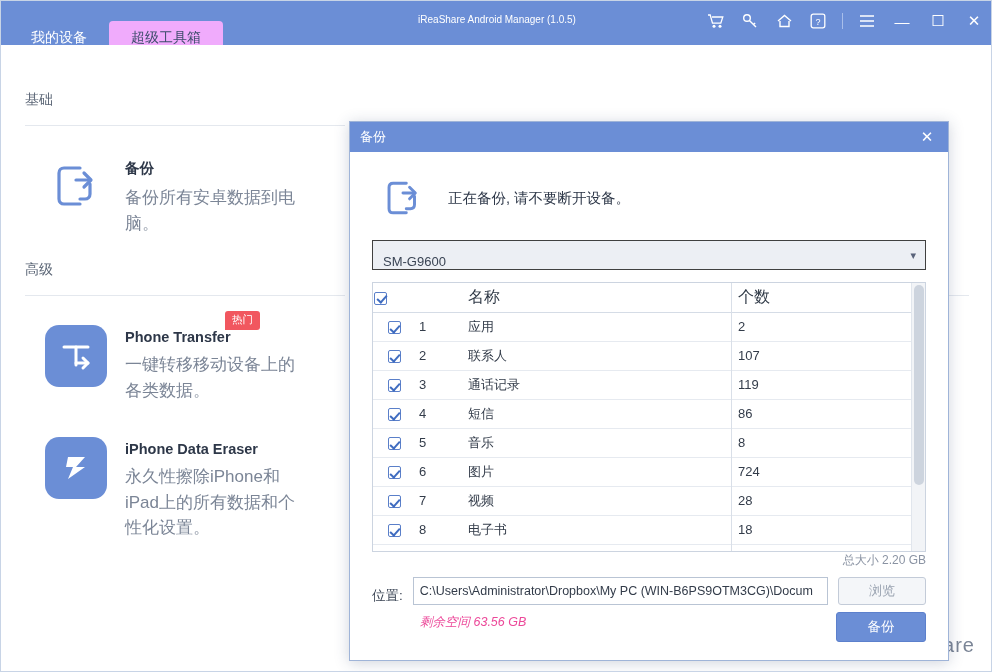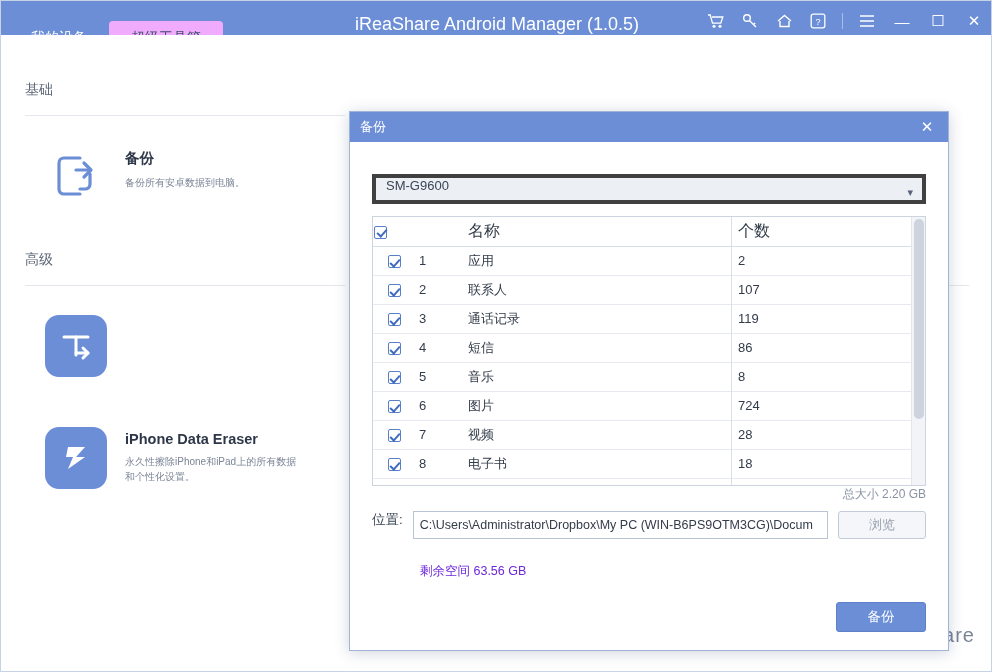--- a/index.html
+++ b/index.html
@@ -41,21 +41,21 @@
   .tab.active {
     background: #f0abfc;
     color: #3d4d6b;
     height: 34px;
   }
   .title-center {
     position: absolute;
     left: 0; right: 0; top: 13px;
     text-align: center;
     color: #ffffff;
-    font-size: 18px;
+    font-size: 10px;
     pointer-events: none;
   }
   .title-icons {
     position: absolute; right: 8px; top: 9px;
     display: flex; align-items: center; gap: 14px;
     color: #ffffff;
   }
   .ticon {
     width: 20px; height: 20px;
     display: flex; align-items: center; justify-content: center;
@@ -69,21 +69,21 @@
   }
   .winbtn {
     width: 22px; height: 22px;
     display: flex; align-items: center; justify-content: center;
     color: #ffffff; font-size: 15px;
     cursor: pointer;
   }
 
   
   .content {
-    position: absolute; top: 34px; left: 0;
+    position: absolute; top: 44px; left: 0;
     width: 992px; height: 626px;
     background: #ffffff;
   }
   .section-label {
     position: absolute;
     font-size: 14px; color: #5a6575;
   }
   .divider {
     position: absolute;
     height: 1px; background: #e4e8ee;
@@ -103,21 +103,21 @@
     color: #ffffff;
     font-size: 30px;
     font-weight: bold;
   }
   .feat-text { padding-top: 4px; }
   .feat-title {
     font-size: 14.5px; font-weight: bold; color: #2d3748;
     margin-bottom: 7px;
   }
   .feat-desc {
-    font-size: 10px; color: #7b8596; line-height: 1.5;
+    font-size: 17px; color: #7b8596; line-height: 1.5;
     max-width: 175px;
   }
   .badge-hot {
     position: absolute;
     left: 100px; top: -14px;
     background: #f1575f;
     color: #fff;
     font-size: 10.5px;
     padding: 2px 7px 3px;
     border-radius: 3px 3px 3px 0;
@@ -157,23 +157,23 @@
   .backup-glyph {
     width: 46px; height: 46px;
     position: relative;
     flex: 0 0 46px;
   }
   .modal-head-text { font-size: 14.5px; color: #2d3748; }
 
   .device-select {
     margin-top: 14px;
     height: 30px;
-    border: 4px solid #404040;
+    border: 1px solid #404040;
     background: #eceff4;
-    display: flex; align-items: flex-start;
+    display: flex; align-items: flex-end;
     padding: 0 10px;
     font-size: 13px; color: #3a4454;
     position: relative;
   }
   .device-select .chev {
     position: absolute; right: 9px; top: 8px;
     font-size: 11px; color: #59637a;
   }
 
   .table-wrap {
@@ -241,21 +241,21 @@
     position: absolute; left: 2px; top: 2px;
     width: 10px; height: 200px;
     background: #cdd4de; border-radius: 5px;
   }
 
   .total-size {
     text-align: right;
     font-size: 12px; color: #8a93a3;
   }
   .path-row {
-    display: flex; align-items: flex-start; gap: 10px;
+    display: flex; align-items: flex-end; gap: 10px;
     margin-top: 8px;
   }
   .path-label { font-size: 13.5px; color: #3a4454; }
   .path-input {
     flex: 1;
     height: 28px;
     border: 1px solid #b9c4d4;
     background: #fff;
     font-size: 12.5px;
     color: #333c4a;
@@ -268,22 +268,22 @@
     background: #f4f6f9;
     color: #9aa3b1;
     font-size: 13px;
     height: 28px;
     width: 88px;
     display: flex; align-items: center; justify-content: center;
     border-radius: 3px;
     cursor: pointer;
   }
   .free-space {
-    font-size: 12.5px; color: #6d28d9;
-    margin-top: 24px; margin-left: 48px;
+    font-size: 12.5px; color: #ec4899;
+    margin-top: 9px; margin-left: 48px; font-style: italic;
   }
   .btn-primary {
     position: absolute;
     right: 22px; bottom: 18px;
     width: 90px; height: 30px;
     background: #6b8ed6;
     border: 1px solid #5c80cc;
     border-radius: 3px;
     color: #ffffff;
     font-size: 13.5px;
@@ -373,20 +373,25 @@
 
     <div class="feature" style="left:44px; top:280px; width:300px; position:absolute;">
       <div class="feat-icon rounded">
         <svg width="34" height="34" viewBox="0 0 34 34">
           <path d="M5 8h24" stroke="#fff" stroke-width="3" stroke-linecap="round"></path>
           <path d="M17 8v18" stroke="#fff" stroke-width="3" stroke-linecap="round"></path>
           <path d="M24 19l5 5-5 5" fill="none" stroke="#fff" stroke-width="3" stroke-linecap="round" stroke-linejoin="round"></path>
           <path d="M29 24H17" stroke="#fff" stroke-width="3" stroke-linecap="round"></path>
         </svg>
       </div>
+      <div class="feat-text" style="position:relative;">
+        <div class="badge-hot">热门</div>
+        <div class="feat-title">Phone Transfer</div>
+        <div class="feat-desc">一键转移移动设备上的各类数据。</div>
+      </div>
     </div>
 
     <div class="feature" style="left:44px; top:392px; width:300px; position:absolute;">
       <div class="feat-icon rounded">
         <svg width="34" height="34" viewBox="0 0 34 34">
           <path d="M9 6h17l-9 10h9L9 28l5-12H7z" fill="#fff"></path>
         </svg>
       </div>
       <div class="feat-text">
         <div class="feat-title">iPhone Data Eraser</div>
@@ -400,20 +405,31 @@
       <span>掘金技术社区 @ </span><span class="brand">iReaShare</span>
     </div>
 
     <div class="modal">
       <div class="modal-title">
         <span>备份</span>
         <div class="modal-close">✕</div>
       </div>
       <div class="modal-body">
 
+        <div class="modal-head">
+          <div class="backup-glyph">
+            <svg width="46" height="46" viewBox="0 0 56 56">
+              <path d="M32 10H16c-3 0-5 2-5 5v26c0 3 2 5 5 5h16" fill="none" stroke="#6b8ed6" stroke-width="3.6" stroke-linecap="round"></path>
+              <path d="M28 22h14" fill="none" stroke="#6b8ed6" stroke-width="3.6" stroke-linecap="round"></path>
+              <path d="M36 15l7 7-7 7" fill="none" stroke="#6b8ed6" stroke-width="3.6" stroke-linecap="round" stroke-linejoin="round"></path>
+              <path d="M42 26v10c0 3-2 5-5 5h-5" fill="none" stroke="#6b8ed6" stroke-width="3.6" stroke-linecap="round"></path>
+            </svg>
+          </div>
+          <div class="modal-head-text">正在备份, 请不要断开设备。</div>
+        </div>
 
         <div class="device-select">
           <span>SM-G9600</span>
           <span class="chev">▾</span>
         </div>
 
         <div class="table-wrap">
           <div class="vsep"></div>
           <table class="lst">
             <thead>

